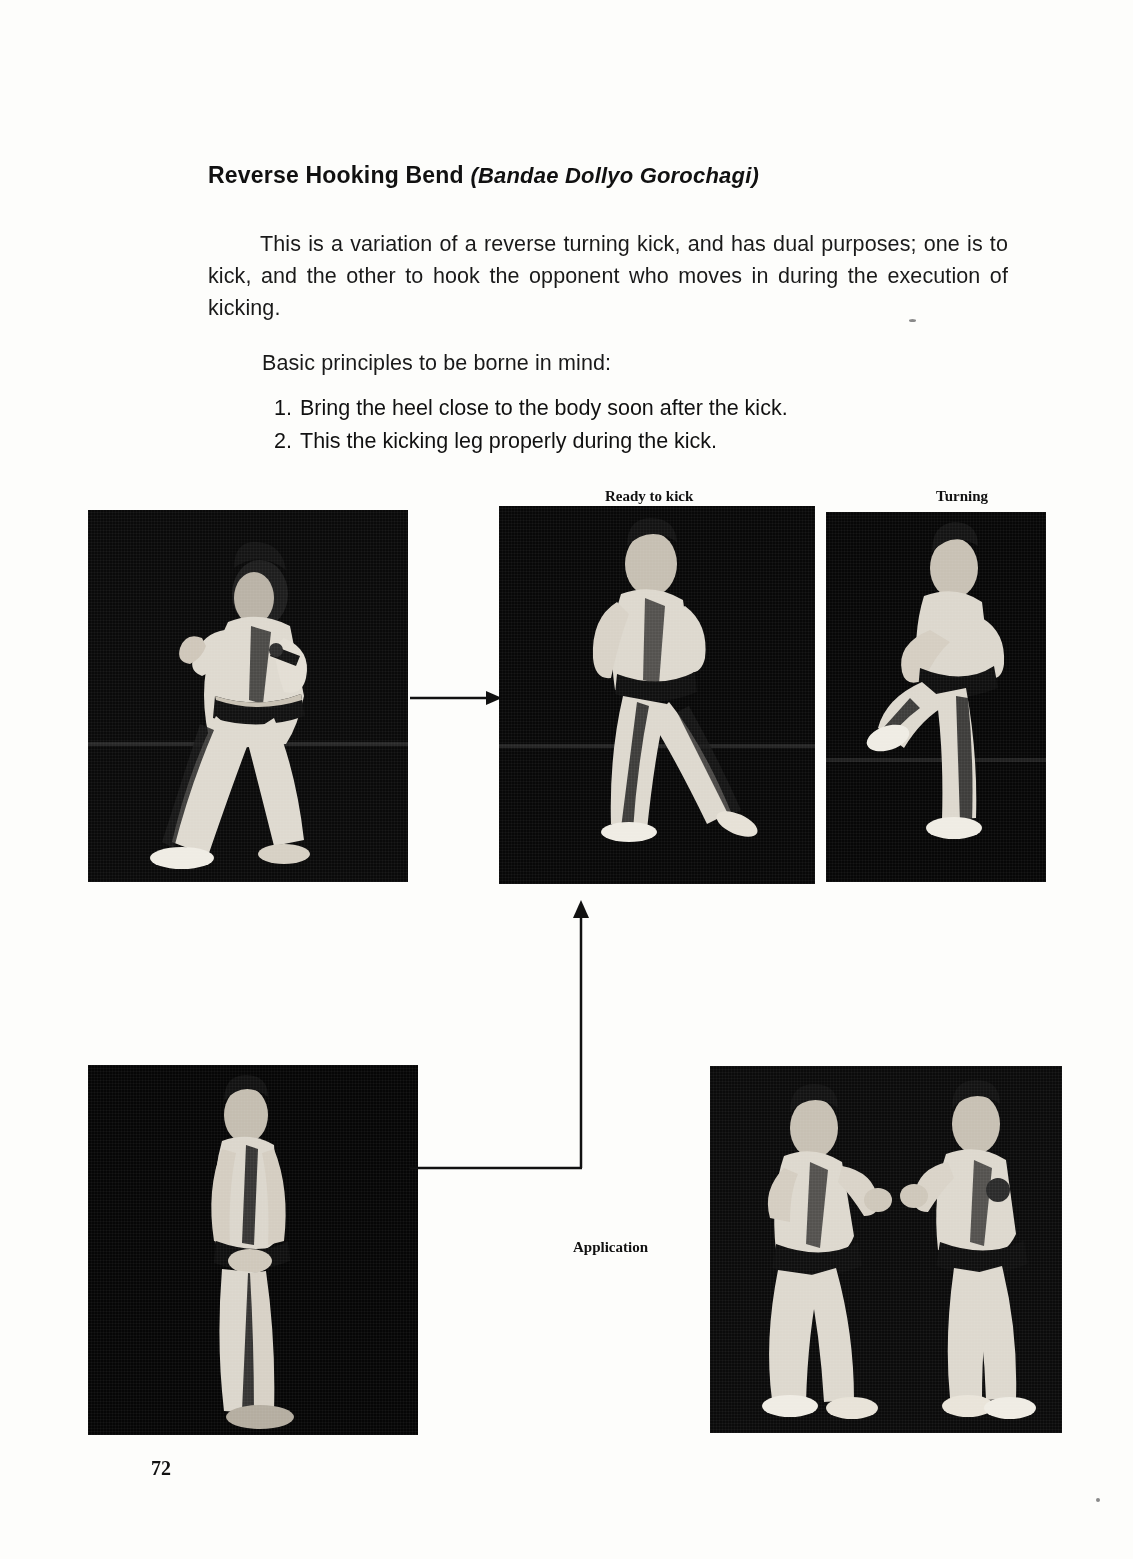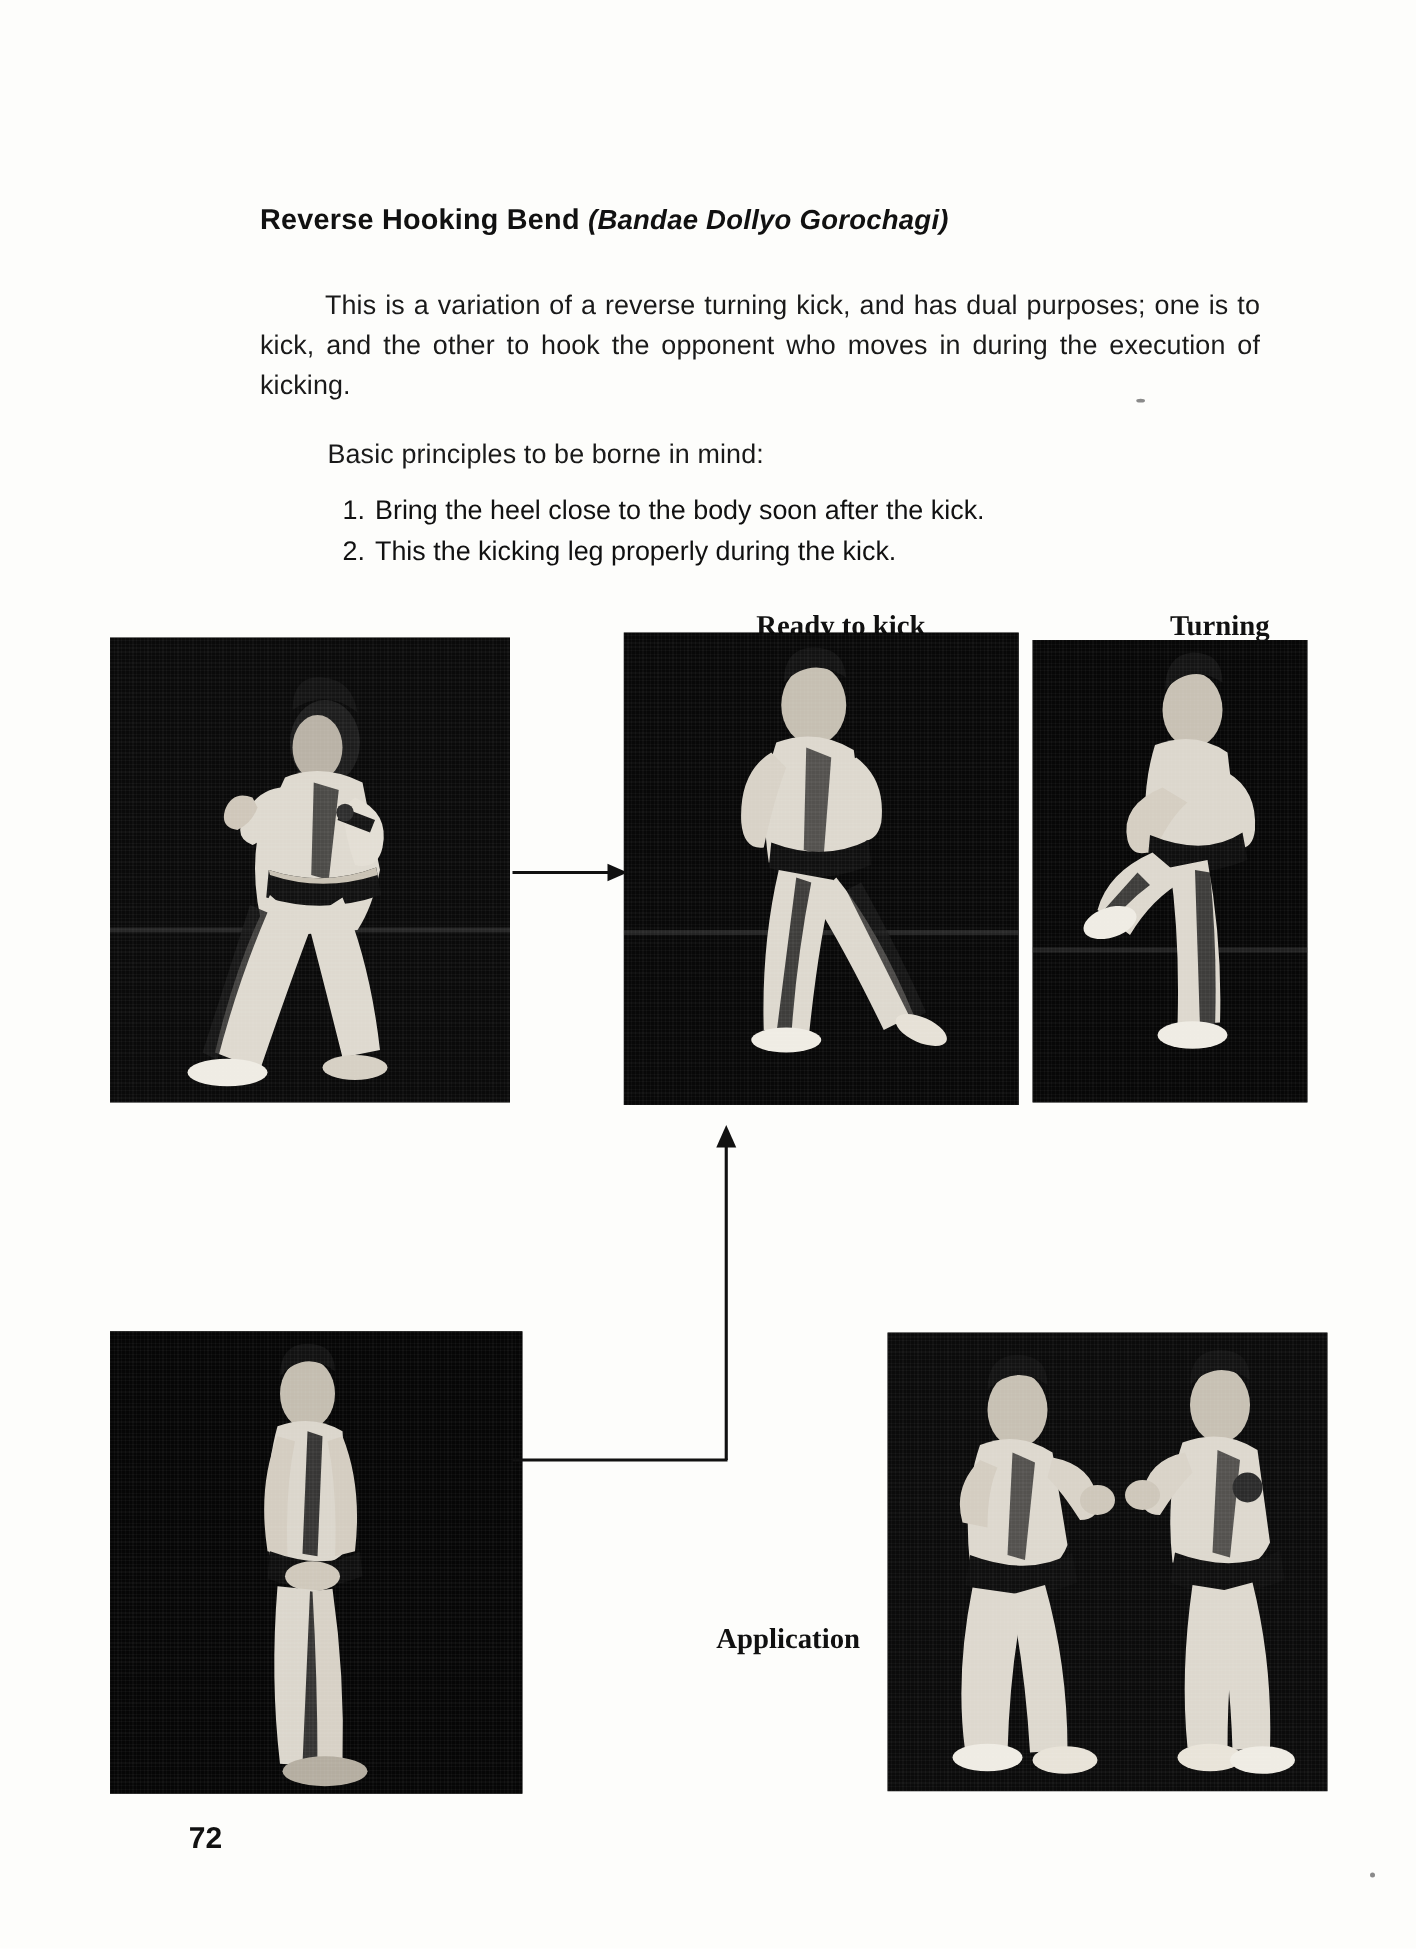--- a/index.html
+++ b/index.html
@@ -75,27 +75,27 @@
   .list li .num {
     display: inline-block;
     width: 26px;
   }
 
   
   .caption {
     position: absolute;
     font-family: "Liberation Serif", serif;
     font-weight: bold;
-    font-size: 23px;
+    font-size: 15px;
     color: #111;
     white-space: nowrap;
   }
   .cap-ready { left: 605px; top: 488px; }
   .cap-turning { left: 936px; top: 488px; }
-  .cap-application { left: 573px; top: 1298px; }
+  .cap-application { left: 573px; top: 1239px; }
 
   
   .photo {
     position: absolute;
     background: #050505;
     overflow: hidden;
   }
   .photo .grain {
     position: absolute;
     inset: 0;
@@ -120,23 +120,23 @@
     width: 260px;
     height: 540px;
     overflow: visible;
   }
 
   
   .page-number {
     position: absolute;
     left: 151px;
     top: 1457px;
-    font-size: 24px;
+    font-size: 20px;
     font-weight: bold;
-    font-family: Liberation Sans, sans-serif;
+    font-family: Liberation Serif, serif;
   }
 
   .speck {
     position: absolute;
     background: #8a8a8a;
     border-radius: 50%;
   }
 </style>
 </head>
 <body>

